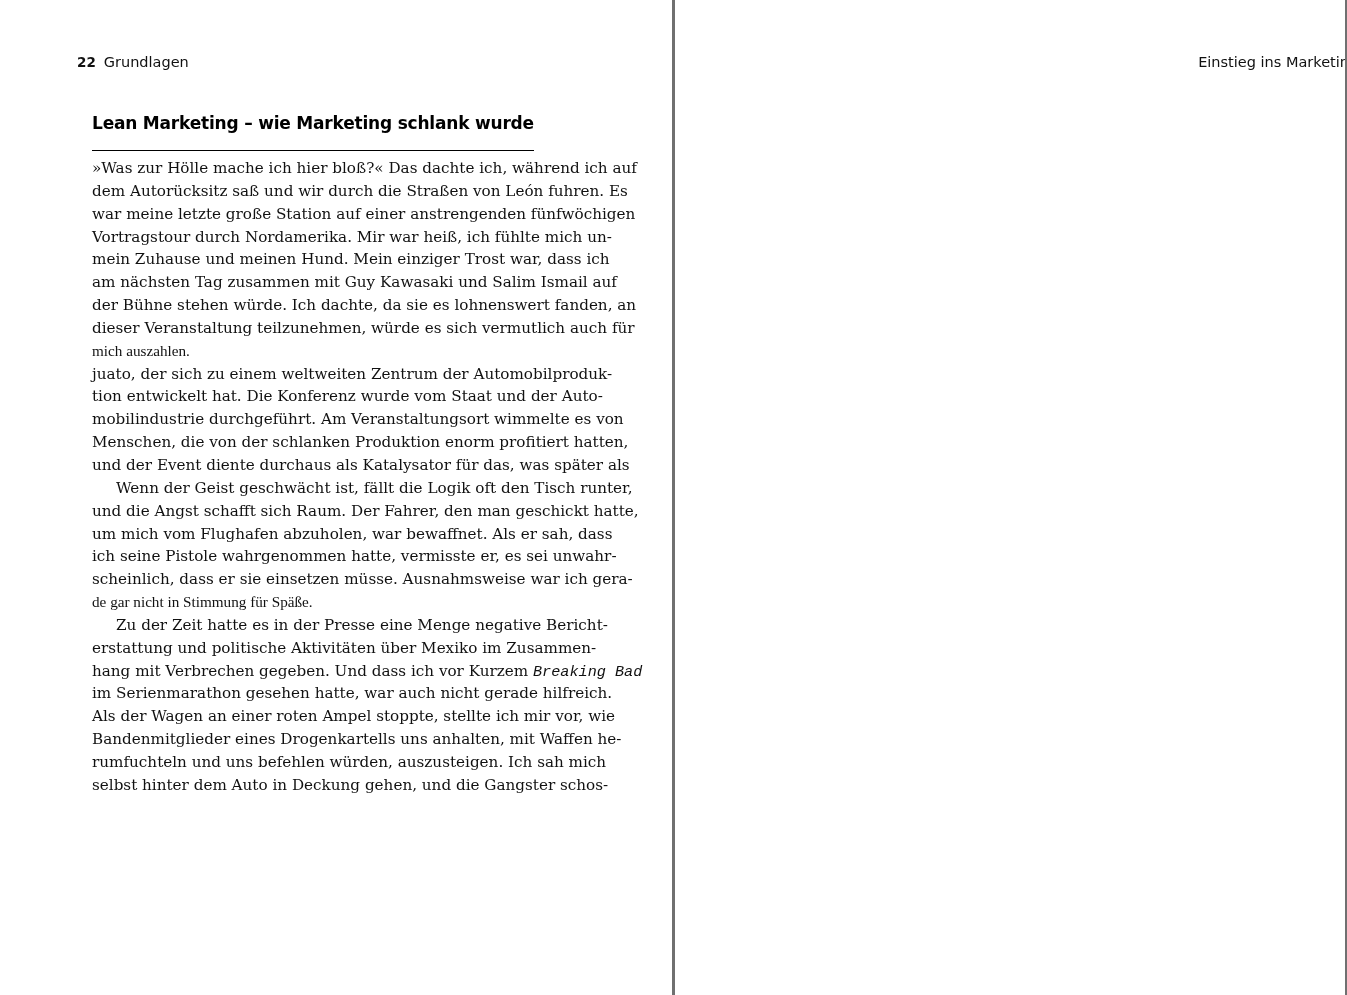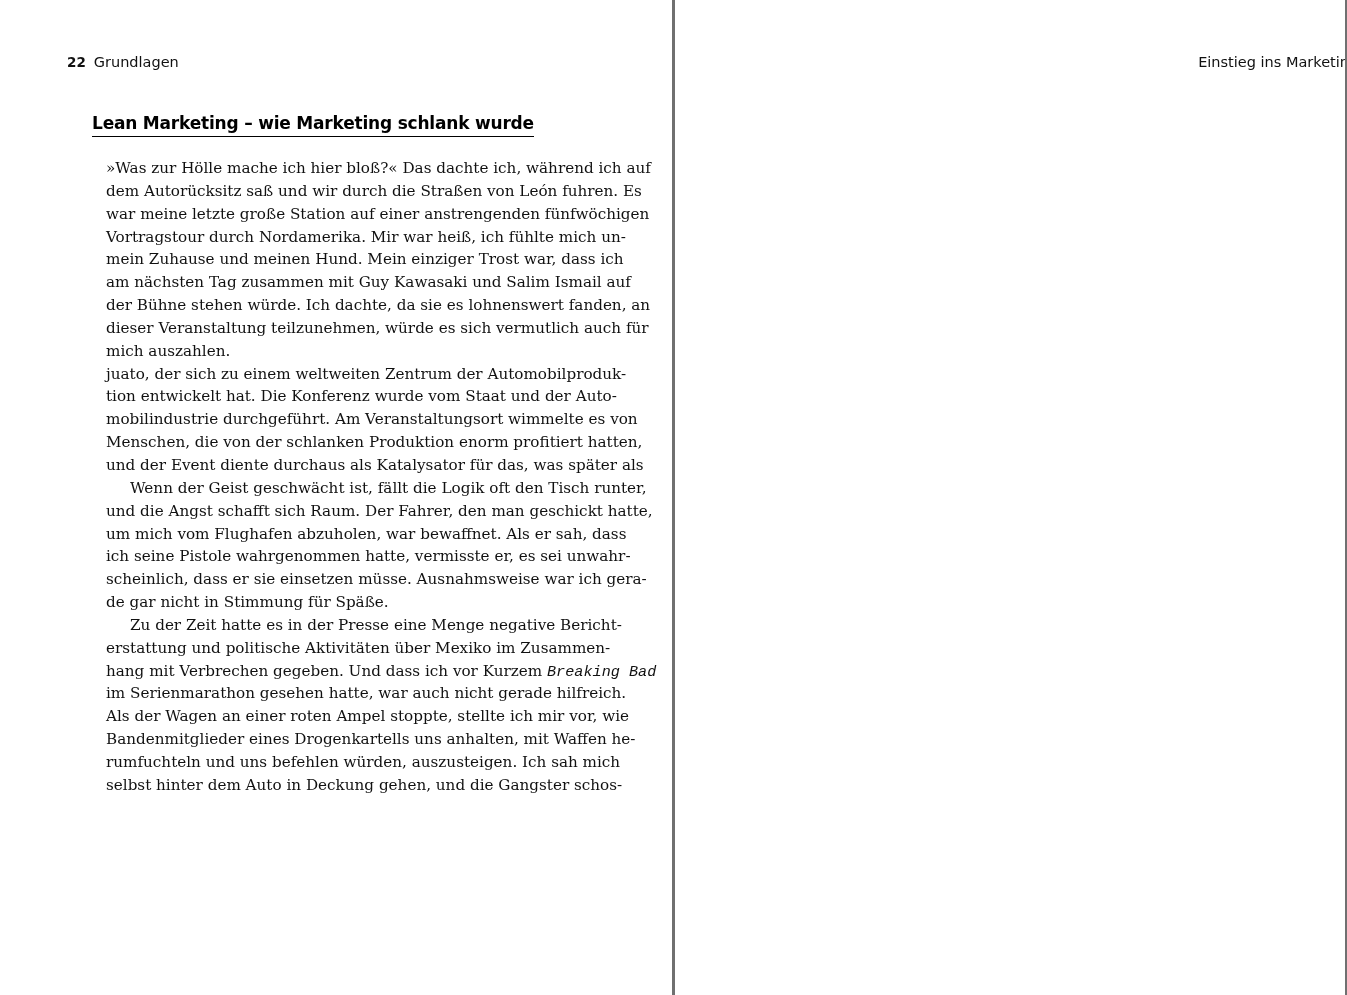--- a/index.html
+++ b/index.html
@@ -12,39 +12,39 @@
     .edge-right { position: absolute; left: 1345px; top: 0; width: 2px; height: 995px; background: #707070; }
 
     .running-head {
       position: absolute; top: 52px;
       font-family: "DejaVu Sans", sans-serif; font-size: 14.5px; color: #111;
       white-space: nowrap; line-height: 20px;
     }
     .rh-left { left: 67px; }
     .rh-right { right: 67px; }
     .rh-num { font-weight: bold; font-size: 13.5px; }
-    .rh-left .rh-num { margin-right: 8px; }
+    .rh-left .rh-num { margin-right: 8px; margin-left: 10px; }
     .rh-right .rh-num { margin-left: 8px; }
 
     .heading {
       position: absolute; left: 92px; top: 111px;
       font-family: "DejaVu Sans", sans-serif; font-weight: bold; font-size: 17px;
       color: #000; white-space: nowrap; letter-spacing: -0.2px;
-      padding-bottom: 1px; border-bottom: 1.3px solid #000;
+      padding-bottom: 15px; border-bottom: 1.3px solid #000;
       line-height: 24px;
     }
 
     .text-block {
       position: absolute; width: 496px;
       font-family: "DejaVu Serif", serif; font-size: 15.2px; line-height: 22.85px;
       color: #111;
     }
-    .text-left { left: 106px; top: 157px; }
+    .text-left { left: 92px; top: 157px; }
     .line { display: block; white-space: nowrap; text-align: justify; text-align-last: justify; height: 22.85px; overflow: visible; }
-    .line.last { text-align-last: left; }
+    .line.last { text-align-last: left; font-family: Liberation Serif, serif; }
     .line.indent { text-indent: 24px; }
     .line em { font-style: italic; font-family: Liberation Mono, monospace; }
   </style>
 </head>
 <body>
 
 <div class="page page-left">
   <div class="running-head rh-left">
     <span class="rh-num">22</span><span>Grundlagen</span>
   </div>

